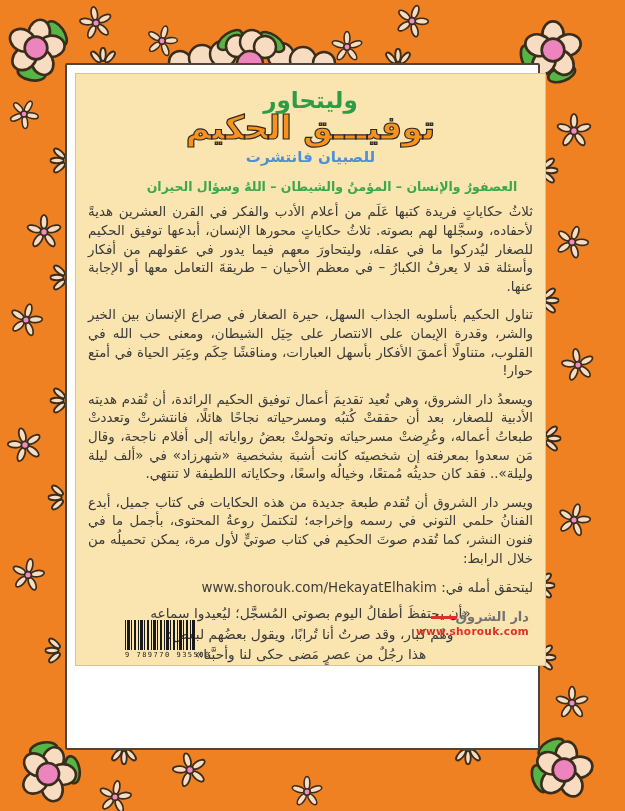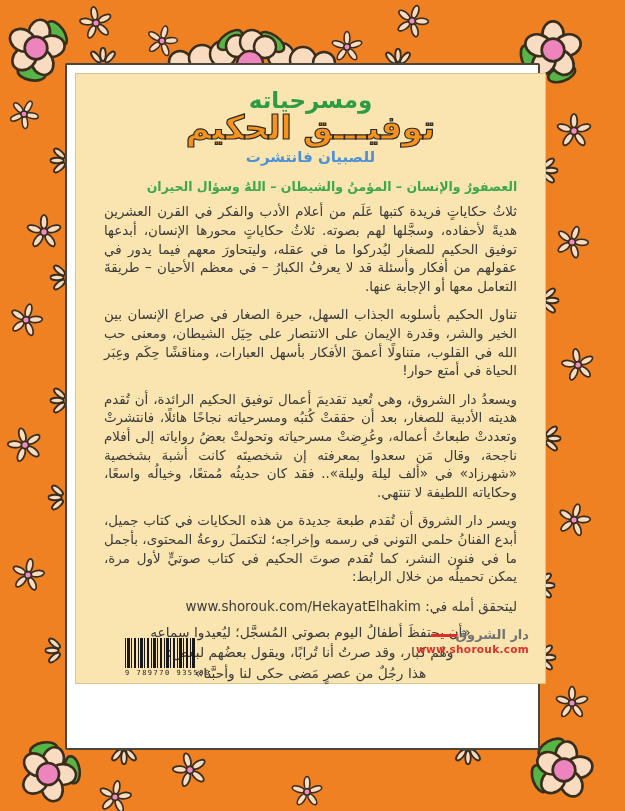--- a/index.html
+++ b/index.html
@@ -33,21 +33,21 @@
   }
   .title-audience{
     color:#4C90D6;font-size:15px;font-weight:bold;margin-top:2px;
   }
   
   .stories-line{
     direction:rtl;text-align:center;color:#3DA74B;font-weight:bold;
     font-size:12.5px;margin-top:13px;padding:0 10px;margin-left:43px;
   }
   
-  .text-block{padding:0 28px;margin-top:9px;color:#3B3B3B;}
+  .text-block{padding:0 12px;margin-top:9px;color:#3B3B3B;}
   .para{
     direction:rtl;text-align:justify;font-size:13.4px;line-height:18.6px;
     margin:0 0 10px 0;
   }
   .url-line{
     direction:rtl;text-align:right;font-size:13.4px;line-height:19px;
     margin:0 0 6px 0;white-space:nowrap;
   }
   .url-line .ltr-url{direction:ltr;unicode-bidi:embed;margin-top:40px;}
   .quote{
@@ -661,21 +661,21 @@
       <circle cx="105" cy="23" r="11" fill="#F8DCC2"></circle>
       <circle cx="90" cy="40" r="13" fill="#EE84BE"></circle>
     </g>
   </svg>
   </div>
 
 <div class="panel">
   <div class="panel-inner">
 
     <div class="title-block">
-      <div class="title-kicker">ومسرحياته</div>
+      <div class="title-kicker">وليتحاور</div>
       <div class="title-main">توفيـــق الحكيم</div>
       <div class="title-audience">للصبيان فانتشرت</div>
     </div>
 
     <div class="stories-line">العصفورُ والإنسان – المؤمنُ والشيطان – اللهُ وسؤال الحيران</div>
 
     <div class="text-block">
       <p class="para">ثلاثُ حكاياتٍ فريدة كتبها عَلَم من أعلام الأدب والفكر في القرن العشرين هديةً لأحفاده، وسجَّلها لهم بصوته. ثلاثُ حكاياتٍ محورها الإنسان، أبدعها توفيق الحكيم للصغار ليُدركوا ما في عقله، وليتحاورَ معهم فيما يدور في عقولهم من أفكار وأسئلة قد لا يعرفُ الكبارُ – في معظم الأحيان – طريقةَ التعامل معها أو الإجابة عنها.</p>
       <p class="para">تناول الحكيم بأسلوبه الجذاب السهل، حيرة الصغار في صراع الإنسان بين الخير والشر، وقدرة الإيمان على الانتصار على حِيَل الشيطان، ومعنى حب الله في القلوب، متناولًا أعمقَ الأفكار بأسهل العبارات، ومناقشًا حِكَم وعِبَر الحياة في أمتع حوار!</p>
       <p class="para">ويسعدُ دار الشروق، وهي تُعيد تقديمَ أعمال توفيق الحكيم الرائدة، أن تُقدم هديته الأدبية للصغار، بعد أن حققتْ كُتبُه ومسرحياته نجاحًا هائلًا، فانتشرتْ وتعددتْ طبعاتُ أعماله، وعُرِضتْ مسرحياته وتحولتْ بعضُ رواياته إلى أفلام ناجحة، وقال مَن سعدوا بمعرفته إن شخصيتَه كانت أشبهَ بشخصية «شهرزاد» في «ألف ليلة وليلة».. فقد كان حديثُه مُمتعًا، وخيالُه واسعًا، وحكاياته اللطيفة لا تنتهي.</p>

